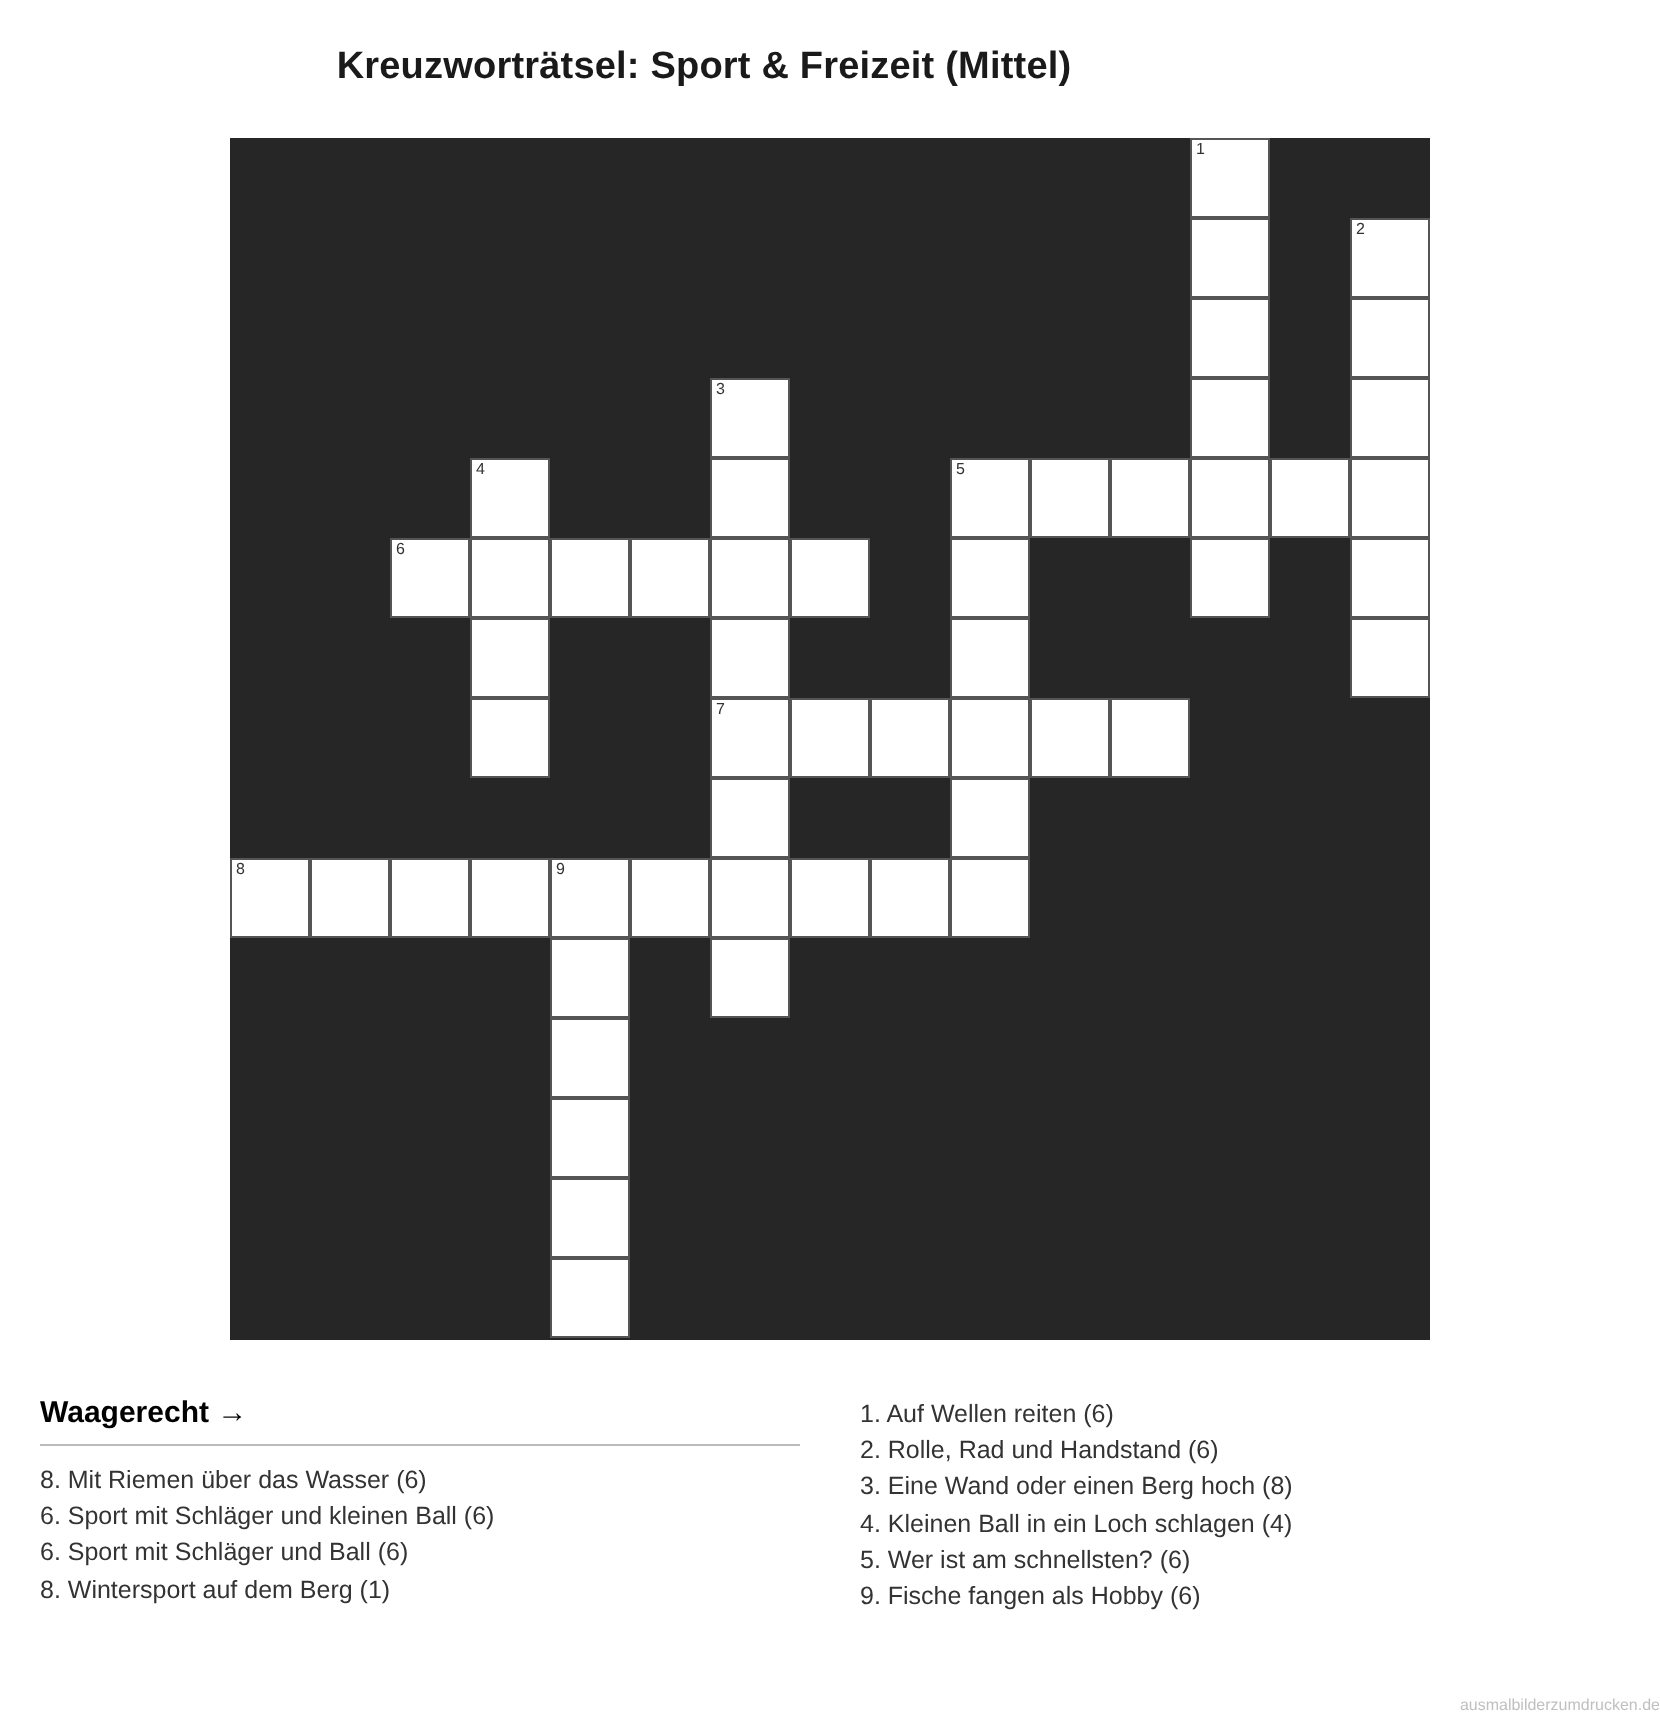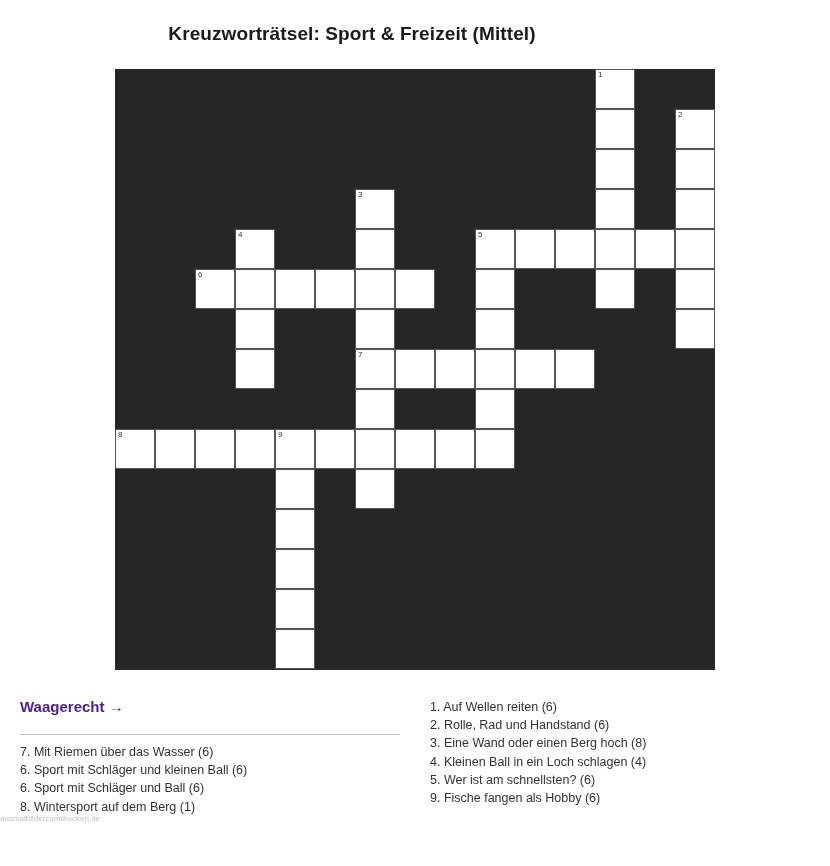--- a/index.html
+++ b/index.html
@@ -68,41 +68,41 @@
   }
   .clue-col {
     position: absolute;
     width: 380px;
   }
   .clue-col.across { left: 20px; }
   .clue-col.down { left: 430px; }
   .clue-head {
     font-size: 15px;
     font-weight: bold;
-    color: #4c1d95;
-    padding-bottom: 19px;
+    color: #000000;
+    padding-bottom: 7px;
     border-bottom: 1px solid #bbbbbb;
     margin: 0 0 8px 0;
   }
   .clue-list {
     list-style: none;
     margin: 0;
     padding: 0;
   }
   .clue-list li {
     font-size: 12.5px;
     line-height: 18.2px;
     color: #333333;
   }
   .footer {
     position: absolute;
-    top: 814px;
+    top: 848px;
     left: 0;
     width: 830px;
-    text-align: left;
+    text-align: right;
     font-size: 8px;
     color: #c0c0c0;
   }
 </style>
 </head>
 <body>
 
 <div class="page">
 
   <h1 class="title">Kreuzworträtsel: Sport &amp; Freizeit (Mittel)</h1>
@@ -181,21 +181,21 @@
         <div class="cell" style="left: 160px; top: 480px;"></div>
         <div class="cell" style="left: 160px; top: 520px;"></div>
         <div class="cell" style="left: 160px; top: 560px;"></div>
       </div>
   </div>
 
   <div class="clues">
     <div class="clue-col across">
       <div class="clue-head">Waagerecht →</div>
       <ul class="clue-list" id="across-list">
-          <li>7. Mit Riemen über das Wasser (6)</li>
+          <li>8. Mit Riemen über das Wasser (6)</li>
           <li>6. Sport mit Schläger und kleinen Ball (6)</li>
           <li>6. Sport mit Schläger und Ball (6)</li>
           <li>8. Wintersport auf dem Berg (1)</li>
         </ul>
     </div>
     <div class="clue-col down">
       <ul class="clue-list" id="down-list">
           <li>1. Auf Wellen reiten (6)</li>
           <li>2. Rolle, Rad und Handstand (6)</li>
           <li>3. Eine Wand oder einen Berg hoch (8)</li>

